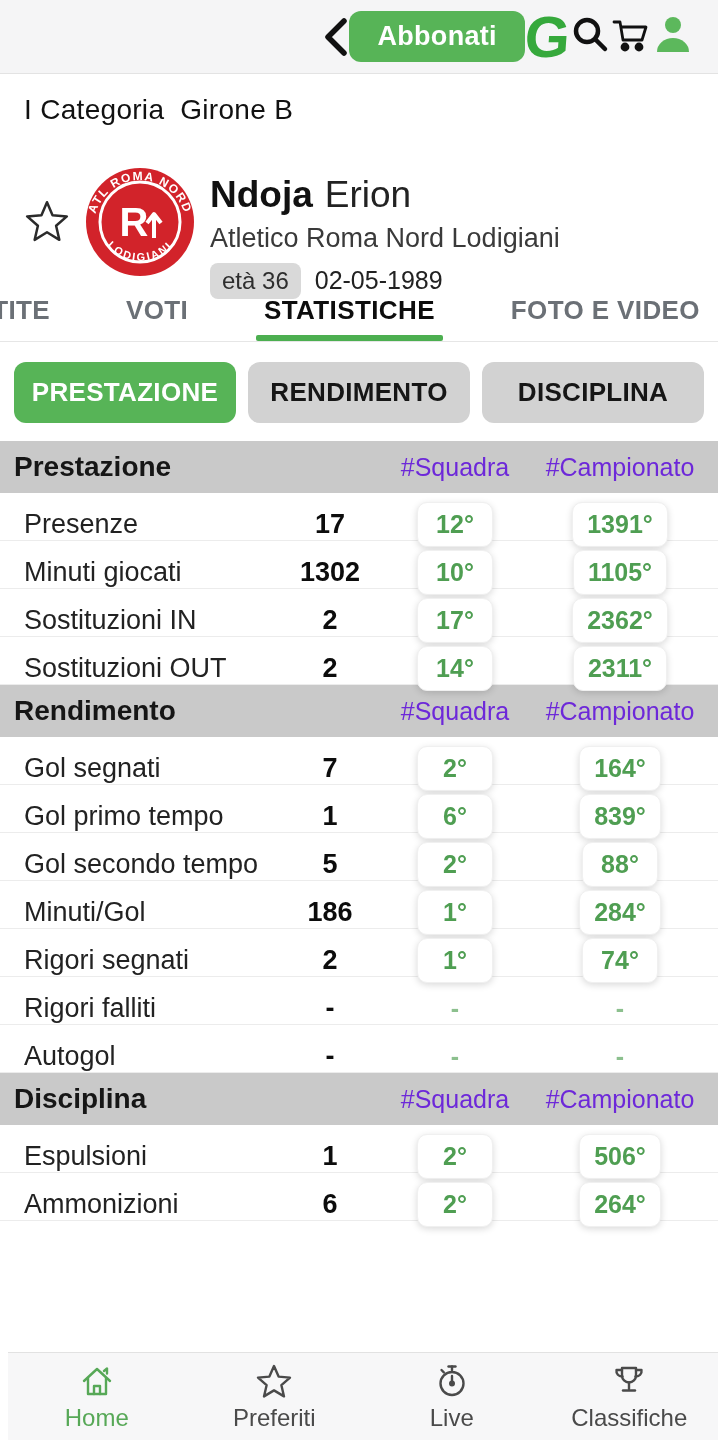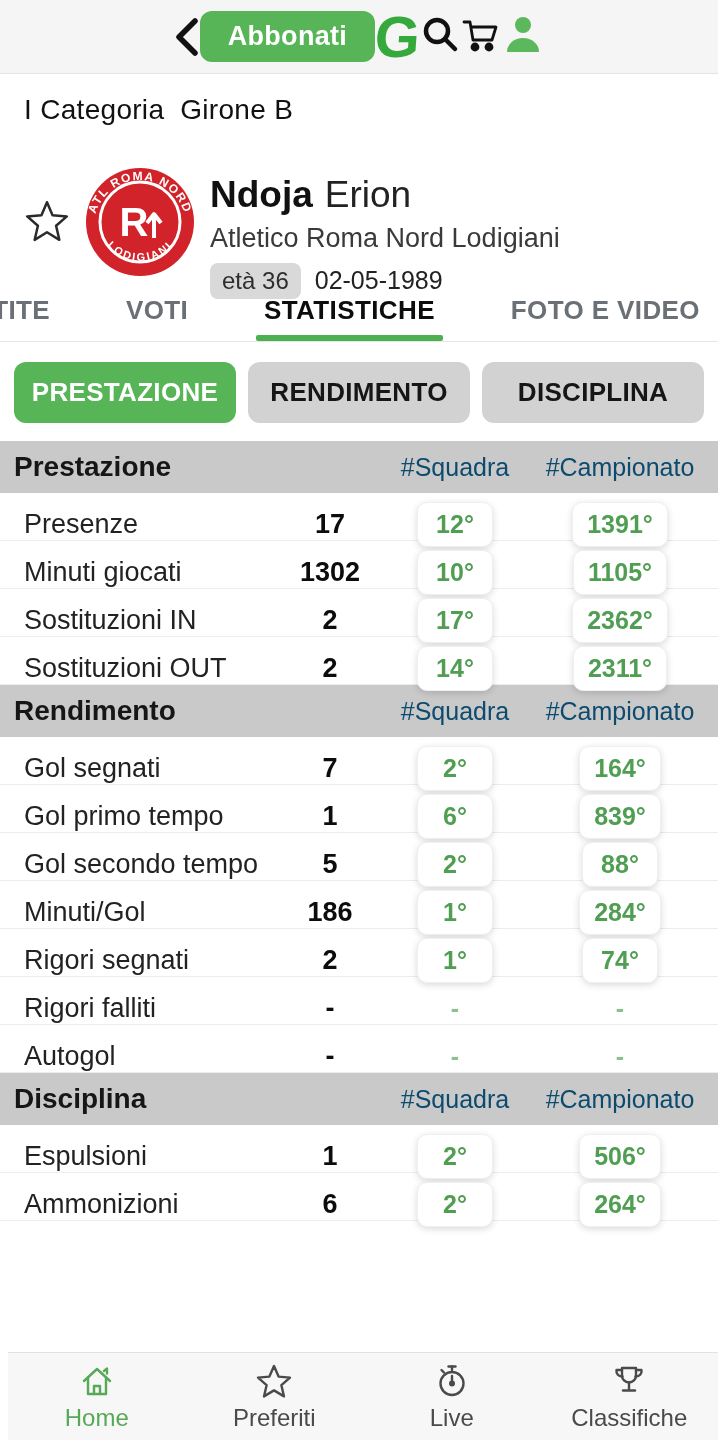--- a/index.html
+++ b/index.html
@@ -3,21 +3,21 @@
 <meta charset="utf-8">
 <style>
   html,body{margin:0;padding:0;background:#fff;}
   .app{
     width:718px;height:1440px;position:relative;overflow:hidden;background:#fff;
     font-family:"Liberation Sans",sans-serif;color:#1a1a1a;
   }
   
   .topbar{
     height:74px;background:#f5f5f6;border-bottom:1px solid #e3e3e3;
-    display:flex;align-items:center;justify-content:center;padding:0 24px;
+    display:flex;align-items:center;justify-content:flex-end;padding:0 24px;
     box-sizing:border-box;
   }
   .back-btn svg{display:block;}
   .subscribe-btn{
     background:#57b457;color:#fff;font-weight:700;font-size:27px;
     padding:10px 28px;border-radius:12px;border:none;letter-spacing:.3px;
     font-family:inherit;cursor:pointer;
   }
   .app-logo{
     font-size:58px;font-weight:800;color:#36a93c;line-height:1;
@@ -60,21 +60,21 @@
     border-radius:12px;background:#d2d2d2;color:#161616;border:none;cursor:pointer;
     font-family:inherit;letter-spacing:.3px;
   }
   .filter.active{background:#57b457;color:#fff;}
   
   .section-header{
     background:#c9c9c9;height:52px;display:flex;align-items:center;
     padding:0 8px 0 14px;box-sizing:border-box;
   }
   .section-title{flex:1;font-size:28px;font-weight:800;color:#161616;}
-  .col-label{width:150px;text-align:center;font-size:25px;color:#0c4a6e;}
+  .col-label{width:150px;text-align:center;font-size:25px;color:#6d28d9;}
   .col-label.c2{width:180px;}
   .stat-row{
     display:flex;align-items:center;height:48px;padding:16px 8px 0 24px;
     border-bottom:1px solid #ececec;background:#fff;box-sizing:border-box;
   }
   .stat-label{flex:1;font-size:27px;color:#222;}
   .stat-value{width:100px;text-align:center;font-size:27px;font-weight:800;color:#0c0c0c;}
   .stat-rank{width:150px;display:flex;justify-content:center;}
   .stat-rank.c2{width:180px;}
   .rank-badge{

